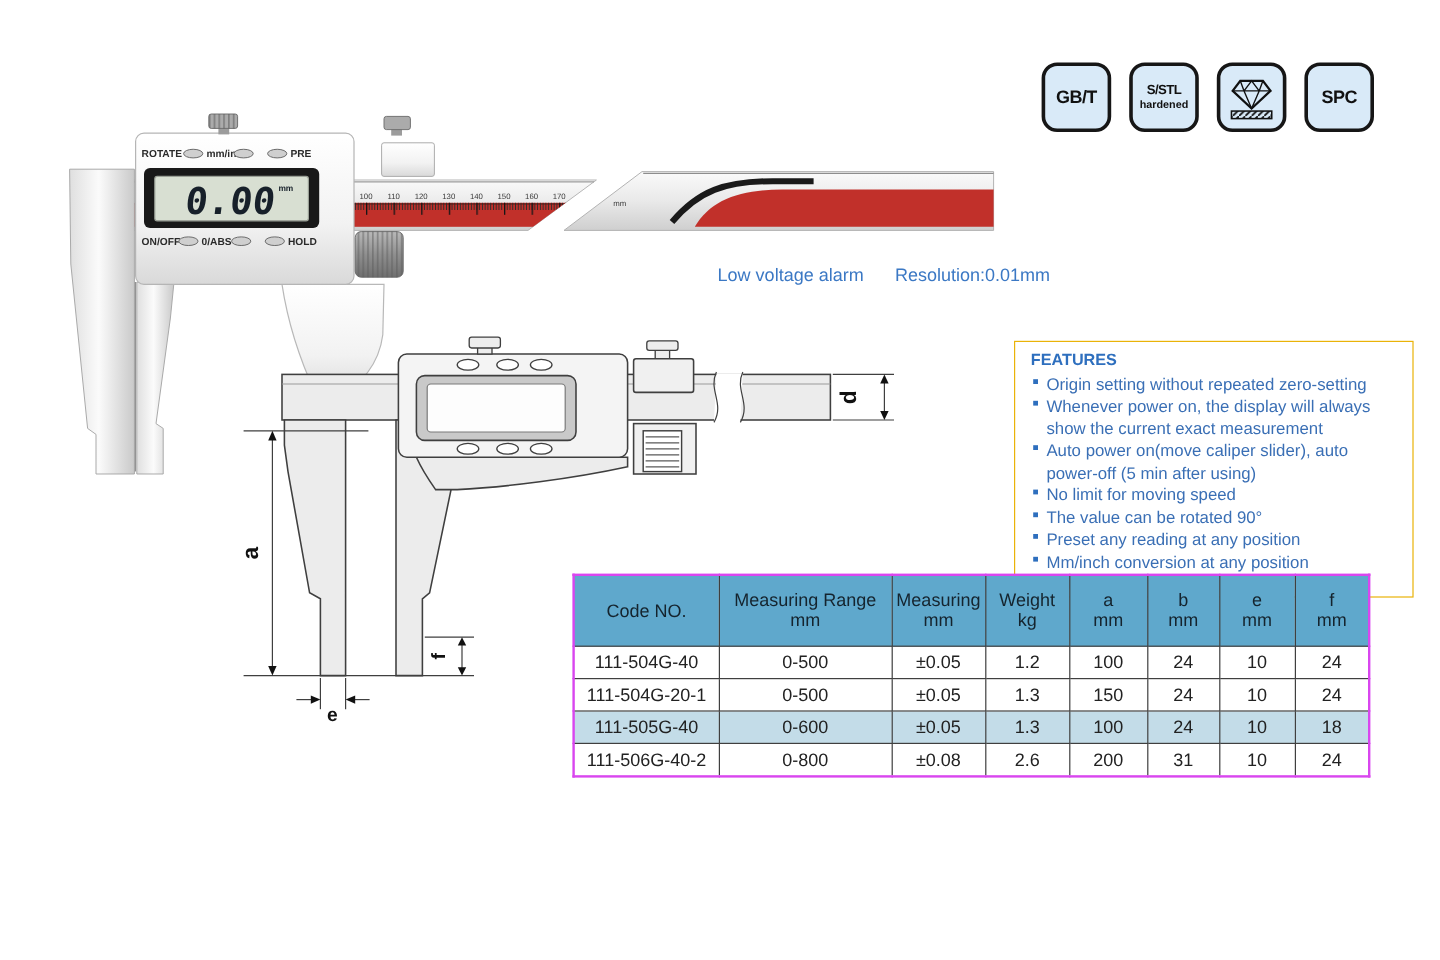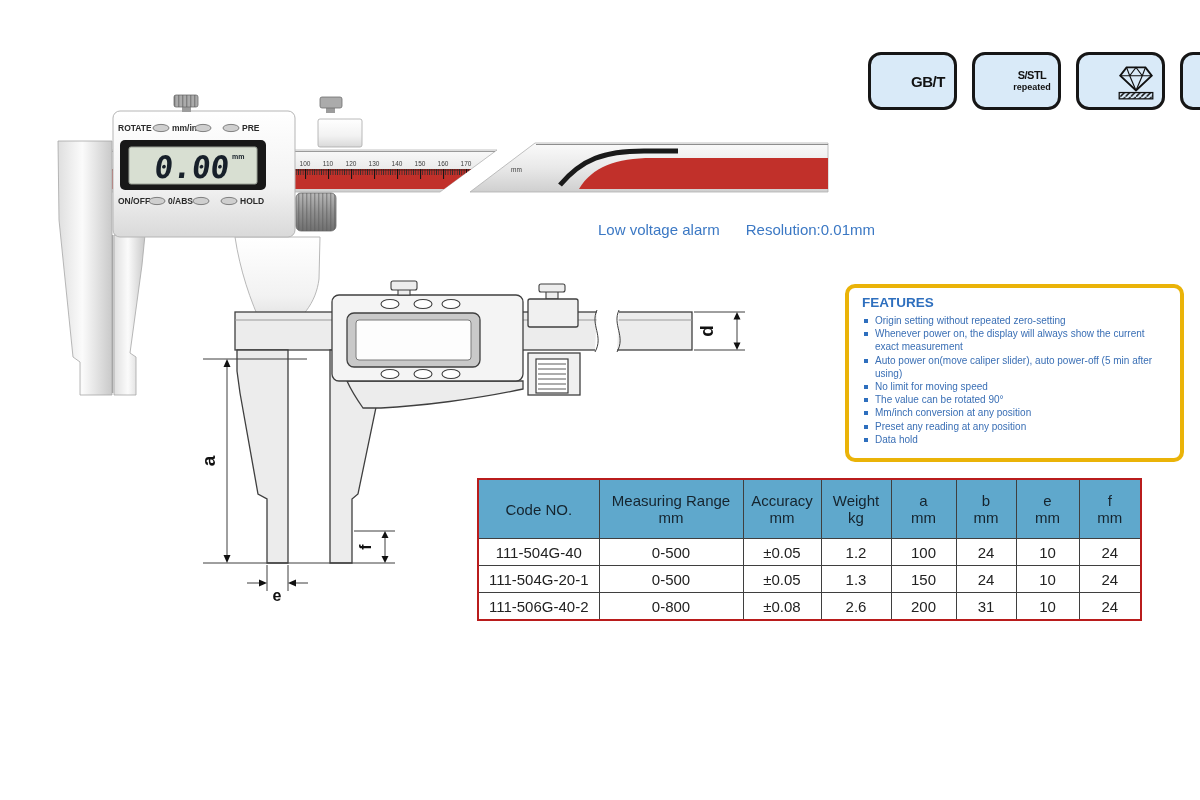--- a/index.html
+++ b/index.html
@@ -3,39 +3,39 @@
 <meta charset="utf-8">
 <style>
   html,body{margin:0;padding:0;background:#fff;}
   .page{position:relative;width:1200px;height:800px;background:#ffffff;overflow:hidden;
         font-family:"Liberation Sans",sans-serif;}
 
   
   .badges-row{position:absolute;top:52px;left:868px;display:flex;gap:15px;}
   .badge{width:52px;height:52px;background:#d9eaf8;border:3px solid #161616;border-radius:13px;
          display:flex;flex-direction:column;align-items:center;justify-content:center;
-         color:#111;font-weight:bold;line-height:1;padding-left:31px;}
+         color:#111;font-weight:bold;line-height:1;}
   .badge .b-main{font-size:15px;letter-spacing:-0.5px;}
   .badge .b-sub{font-size:9px;margin-top:2px;}
 
   
   .subtitle{position:absolute;left:598px;top:221px;font-size:15px;color:#3b78c4;text-align:center;}
   .subtitle span{margin-right:26px;}
 
   
-  .features{position:absolute;left:845px;top:284px;width:308px;border:4px solid #eab308;
-            border-radius:10px;padding:7px 10px 12px 13px;background:#fff;}
+  .features{position:absolute;left:845px;top:284px;width:308px;border:1px solid #eab308;
+            border-radius:0;padding:7px 10px 1px 13px;background:#fff;}
   .features .f-title{color:#2e6fbe;font-weight:bold;font-size:13.5px;margin-bottom:4px;}
-  .feature-item{display:flex;align-items:flex-start;color:#3a6fb5;font-size:10px;line-height:1.32;}
+  .feature-item{display:flex;align-items:flex-start;color:#3a6fb5;font-size:14px;line-height:1.32;}
   .feature-item .bullet{flex:0 0 4px;width:4px;height:4px;background:#2e6fbe;margin:5px 7px 0 2px;}
 
   
   .spec-table{position:absolute;left:477px;top:478px;border-collapse:collapse;table-layout:fixed;
               font-size:15px;color:#222;}
-  .spec-table{border:2px solid #b91c1c;}
+  .spec-table{border:2px solid #d946ef;}
   .spec-table th,.spec-table td{border:1.2px solid #3f3f3f;text-align:center;padding:0;}
   .spec-table thead th{background:#5fa8cc;height:58px;font-weight:normal;font-size:15px;color:#15242e;}
   .spec-table tbody td{height:26px;background:#ffffff;}
   .spec-table tbody tr.shaded td{background:#c3dce8;}
   .hdr-l2{display:block;}
 
   
   .scale-num{font-size:6.5px;fill:#3c3c3c;font-family:"Liberation Sans",sans-serif;}
   .scale-mm{font-size:6.5px;fill:#3c3c3c;font-family:"Liberation Sans",sans-serif;}
   .btn-label{font-size:8.5px;fill:#2a2a2a;font-weight:bold;font-family:"Liberation Sans",sans-serif;}
@@ -169,21 +169,21 @@
       <rect x="266" y="108" width="40" height="38" rx="5" fill="url(#knurl)" opacity="0.5"></rect>
     </g>
   </svg>
 
   <div class="badges-row">
     <div class="badge">
       <span class="b-main">GB/T</span>
     </div>
     <div class="badge">
       <span class="b-main" style="font-size:11px">S/STL</span>
-      <span class="b-sub">repeated</span>
+      <span class="b-sub">hardened</span>
     </div>
     <div class="badge">
       <svg width="42" height="42" viewBox="0 0 40 40">
         <defs>
           <pattern id="hatch" width="5" height="5" patternUnits="userSpaceOnUse">
             <path d="M0,5 L5,0" stroke="#111" stroke-width="1.4"></path>
           </pattern>
         </defs>
         <polygon points="11,7 29,7 35,15 20,29 5,15" fill="none" stroke="#111" stroke-width="1.8"></polygon>
         <path d="M5,15 L35,15 M11,7 L14,15 L20,29 M29,7 L26,15 L20,29 M14,15 L20,7 L26,15" fill="none" stroke="#111" stroke-width="1.1"></path>
@@ -292,25 +292,25 @@
         <div class="feature-item">
           <span class="bullet"></span>
           <span>No limit for moving speed</span>
         </div>
         <div class="feature-item">
           <span class="bullet"></span>
           <span>The value can be rotated 90°</span>
         </div>
         <div class="feature-item">
           <span class="bullet"></span>
+          <span>Preset any reading at any position</span>
+        </div>
+        <div class="feature-item">
+          <span class="bullet"></span>
           <span>Mm/inch conversion at any position</span>
-        </div>
-        <div class="feature-item">
-          <span class="bullet"></span>
-          <span>Preset any reading at any position</span>
         </div>
         <div class="feature-item">
           <span class="bullet"></span>
           <span>Data hold</span>
         </div>
       </div>
   </div>
 
   <table class="spec-table">
     <colgroup id="spec-cols">
@@ -320,21 +320,21 @@
         <col style="width: 70px;">
         <col style="width: 65px;">
         <col style="width: 60px;">
         <col style="width: 63px;">
         <col style="width: 62px;">
       </colgroup>
     <thead id="spec-thead">
         <tr>
           <th><span>Code NO.</span></th>
           <th><span>Measuring Range</span><span class="hdr-l2">mm</span></th>
-          <th><span>Accuracy</span><span class="hdr-l2">mm</span></th>
+          <th><span>Measuring</span><span class="hdr-l2">mm</span></th>
           <th><span>Weight</span><span class="hdr-l2">kg</span></th>
           <th><span>a</span><span class="hdr-l2">mm</span></th>
           <th><span>b</span><span class="hdr-l2">mm</span></th>
           <th><span>e</span><span class="hdr-l2">mm</span></th>
           <th><span>f</span><span class="hdr-l2">mm</span></th>
         </tr>
       </thead>
     <tbody id="spec-tbody">
         <tr>
           <td>111-504G-40</td>
@@ -349,20 +349,30 @@
         <tr>
           <td>111-504G-20-1</td>
           <td>0-500</td>
           <td>±0.05</td>
           <td>1.3</td>
           <td>150</td>
           <td>24</td>
           <td>10</td>
           <td>24</td>
         </tr>
+        <tr class="shaded">
+          <td>111-505G-40</td>
+          <td>0-600</td>
+          <td>±0.05</td>
+          <td>1.3</td>
+          <td>100</td>
+          <td>24</td>
+          <td>10</td>
+          <td>18</td>
+        </tr>
         <tr>
           <td>111-506G-40-2</td>
           <td>0-800</td>
           <td>±0.08</td>
           <td>2.6</td>
           <td>200</td>
           <td>31</td>
           <td>10</td>
           <td>24</td>
         </tr>

